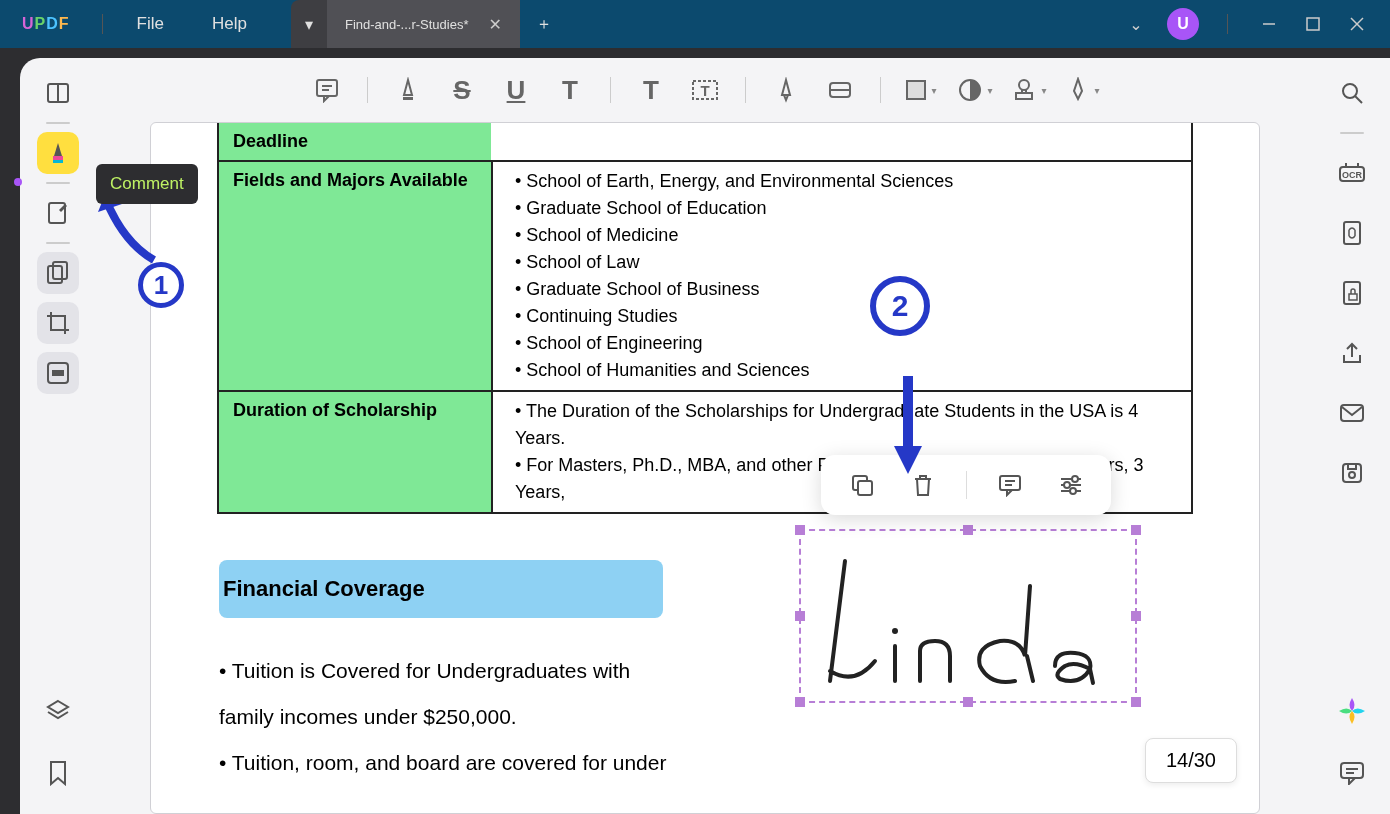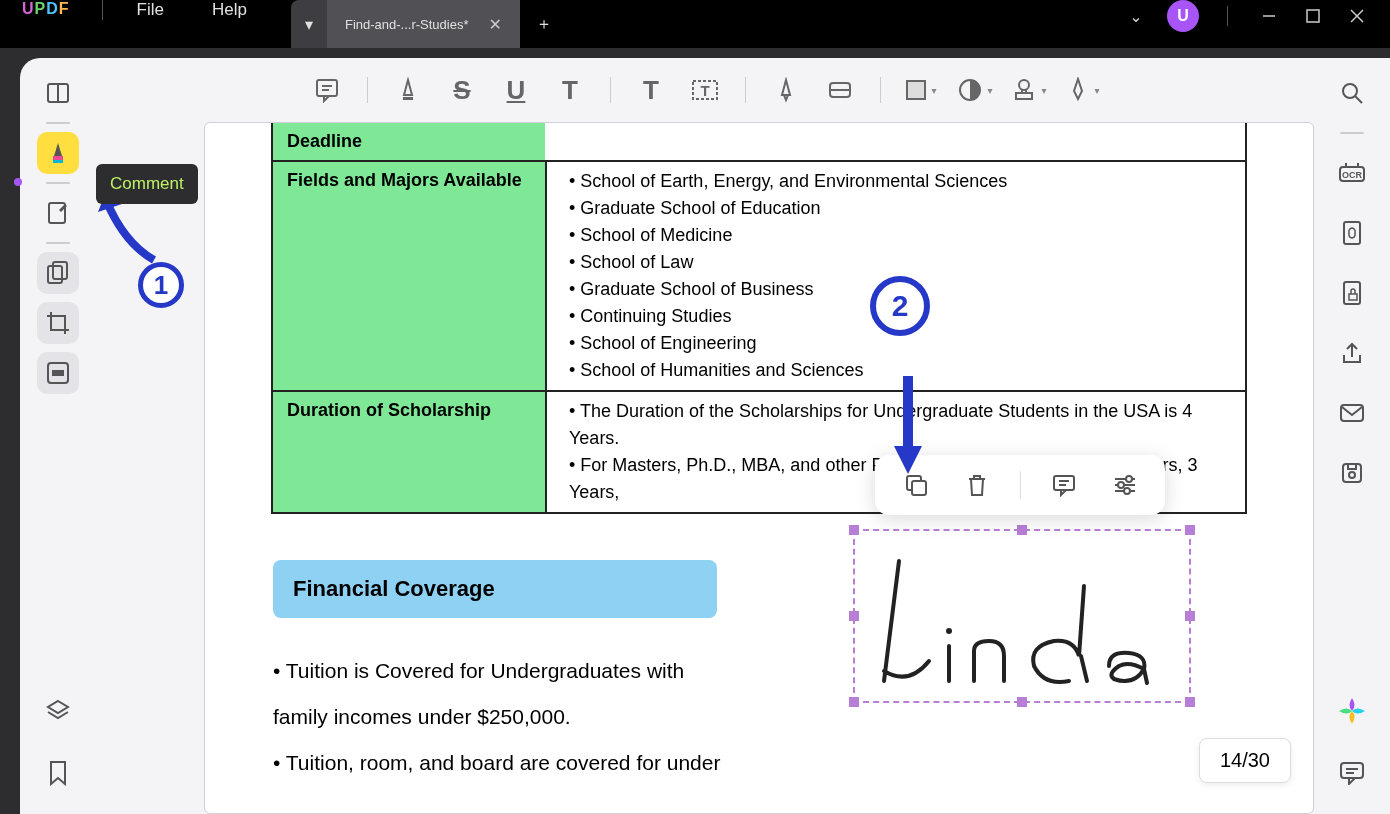--- a/index.html
+++ b/index.html
@@ -1,19 +1,19 @@
 <!DOCTYPE html>
 <html><head>
 <meta charset="utf-8">
 <style>
   * { margin: 0; padding: 0; box-sizing: border-box; font-family: -apple-system, BlinkMacSystemFont, "Segoe UI", sans-serif; }
   body { width: 1390px; height: 814px; background: #2d2d30; overflow: hidden; position: relative; }
 
   
-  .titlebar { height: 48px; background: #000000; display: flex; align-items: flex-start; color: #e0e0e0; }
+  .titlebar { height: 48px; background: #0c4a6e; display: flex; align-items: center; color: #e0e0e0; }
   .logo { padding: 0 22px; font-weight: 800; letter-spacing: 1px; }
   .logo-u { color: #d665d6; } .logo-p { color: #6ad36a; } .logo-d { color: #4dc3ff; } .logo-f { color: #ffb84d; }
   .vdiv { width: 1px; height: 20px; background: #555; margin: 0 10px; }
   .menu-item { padding: 0 24px; font-size: 17px; cursor: pointer; }
   .tabs { display: flex; align-items: center; margin-left: 20px; flex: 1; }
   .tab { position: relative; height: 48px; display: flex; align-items: center; padding: 0 18px; gap: 20px; }
   .tab-dropdown { background: #3e3e42; border-radius: 8px 0 0 0; width: 36px; justify-content: center; }
   .tab-active { background: #505055; }
   .tab-name { font-size: 13px; }
   .tab-close { font-size: 16px; color: #ccc; }
@@ -30,31 +30,31 @@
   .side-btn.selbg { background: #e3e3e8; }
   .hdiv { width: 24px; height: 2px; background: #ccc; border-radius: 1px; }
   .sidebar-bottom { margin-top: auto; margin-bottom: 20px; display: flex; flex-direction: column; align-items: center; gap: 20px; }
 
   .center { flex: 1; display: flex; flex-direction: column; }
   .toolbar { height: 64px; display: flex; align-items: center; justify-content: center; gap: 14px; }
   .tbtn { width: 40px; height: 40px; display: flex; align-items: center; justify-content: center; color: #555; cursor: pointer; position: relative; }
   .tsep { width: 1px; height: 26px; background: #ccc; margin: 0 6px; }
   .chev { font-size: 10px; color: #888; margin-left: 4px; }
 
-  .doc-scroll { flex: 1; overflow: hidden; display: flex; justify-content: flex-end; position: relative; }
+  .doc-scroll { flex: 1; overflow: hidden; display: flex; justify-content: center; position: relative; }
   .doc-page { width: 1110px; background: #fff; border: 1px solid #d0d0d5; border-radius: 6px; position: relative; padding-top: 0; }
 
   .table { width: 976px; margin-left: 66px; border: 2px solid #222; border-top: none; }
   .row { display: flex; border-top: 2px solid #222; }
   .row:first-child { border-top: none; }
   .cell-l { width: 272px; background: #7fe896; padding: 8px 14px; font-weight: 700; font-size: 18px; }
   .cell-r { flex: 1; padding: 6px 22px; font-size: 18px; line-height: 1.5; border-left: 2px solid #222; }
   .cell-r .bul { display: block; }
 
-  .heading-box { margin: 46px 0 0 68px; width: 444px; background: #8ed1f3; border-radius: 8px; padding: 16px 20px; font-size: 22px; font-weight: 600; }
+  .heading-box { margin: 46px 0 0 68px; width: 444px; background: #8ed1f3; border-radius: 8px; padding: 16px 4px; font-size: 22px; font-weight: 600; }
   .bullets { margin: 30px 0 0 68px; font-size: 21px; line-height: 2.2; }
 
   
   .sig-box { position: absolute; left: 648px; top: 406px; width: 338px; height: 174px; border: 2.5px dashed #b77ed6; }
   .handle { position: absolute; width: 10px; height: 10px; background: #b77ed6; }
   .h-tl { left: -6px; top: -6px; } .h-tm { left: 50%; top: -6px; margin-left: -5px; } .h-tr { right: -6px; top: -6px; }
   .h-ml { left: -6px; top: 50%; margin-top: -5px; } .h-mr { right: -6px; top: 50%; margin-top: -5px; }
   .h-bl { left: -6px; bottom: -6px; } .h-bm { left: 50%; bottom: -6px; margin-left: -5px; } .h-br { right: -6px; bottom: -6px; }
   .signature { position: absolute; left: 14px; top: 10px; width: 300px; height: 150px; }
 

